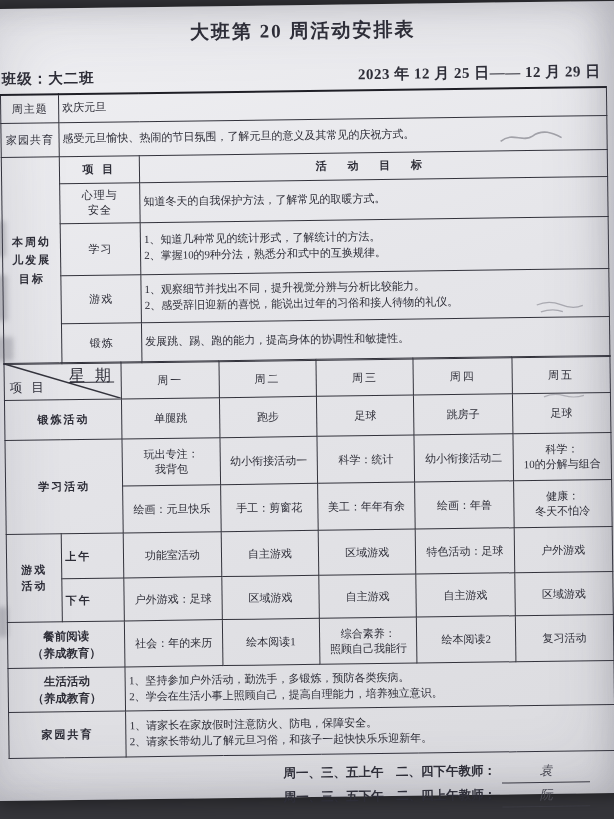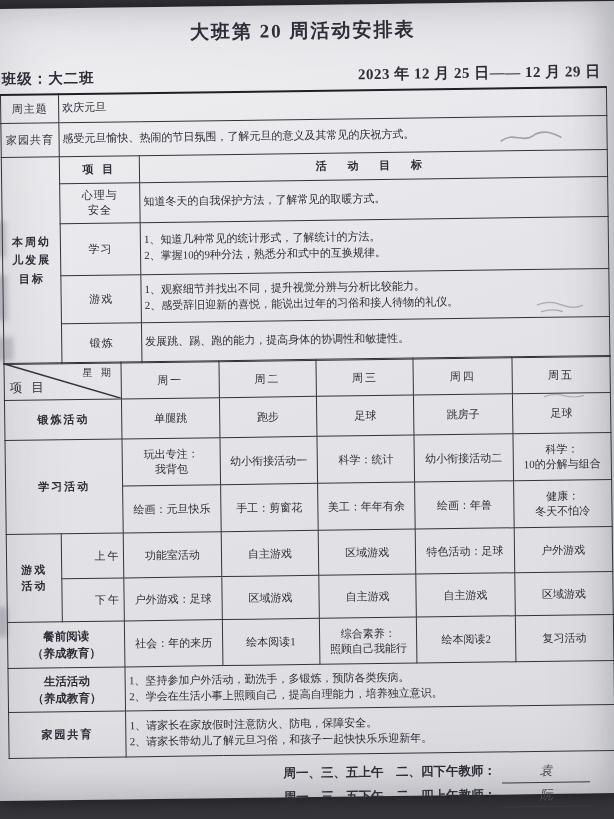--- a/index.html
+++ b/index.html
@@ -43,24 +43,24 @@
     text-align:center;font-size:13.5px;font-weight:600;letter-spacing:2px;
     line-height:1.65;padding:0 10px;white-space:normal;
   }
   .val{text-align:left;padding:2px 6px;font-size:11.5px;line-height:1.45;}
   .hdr-item{font-size:13.5px;font-weight:700;letter-spacing:3px;text-align:center;}
   .hdr-target{font-size:15px;font-weight:700;letter-spacing:9px;text-align:center;}
   .cell{text-align:center;font-size:10.8px;line-height:1.35;}
   .day{text-align:center;font-size:12.5px;letter-spacing:2px;}
   .rowlbl{text-align:center;font-size:13px;font-weight:600;letter-spacing:2px;line-height:1.4;}
   .rowlbl.small{font-size:11.5px;letter-spacing:0;}
-  .sub{text-align:right;font-size:12.5px;font-weight:400;letter-spacing:2px;}
+  .sub{text-align:left;font-size:12.5px;font-weight:700;letter-spacing:2px;}
   .corner{position:relative;padding:0;}
   .corner svg.diag{position:absolute;inset:0;width:100%;height:100%;display:block;}
-  .corner .c-top{position:absolute;top:3px;right:7px;font-size:10px;letter-spacing:3px;}
+  .corner .c-top{position:absolute;top:3px;right:7px;font-size:16px;letter-spacing:3px;text-decoration:underline;}
   .corner .c-bottom{position:absolute;bottom:3px;left:5px;font-size:12.5px;letter-spacing:3px;}
   .footer{padding:6px 26px 0 0;text-align:right;font-size:12.5px;font-weight:700;}
   .footer-line{line-height:23px;}
   .sig{
     display:inline-block;min-width:88px;border-bottom:1.6px solid #3a3a42;
     text-align:center;font-style:italic;font-weight:400;color:#4c4c56;
     font-size:13px;margin-left:6px;transform:translateY(1px);
   }
   .ghost{position:absolute;background:#52525e;opacity:.26;filter:blur(2.4px);border-radius:2px;pointer-events:none;}
   .scribble{position:absolute;pointer-events:none;}

